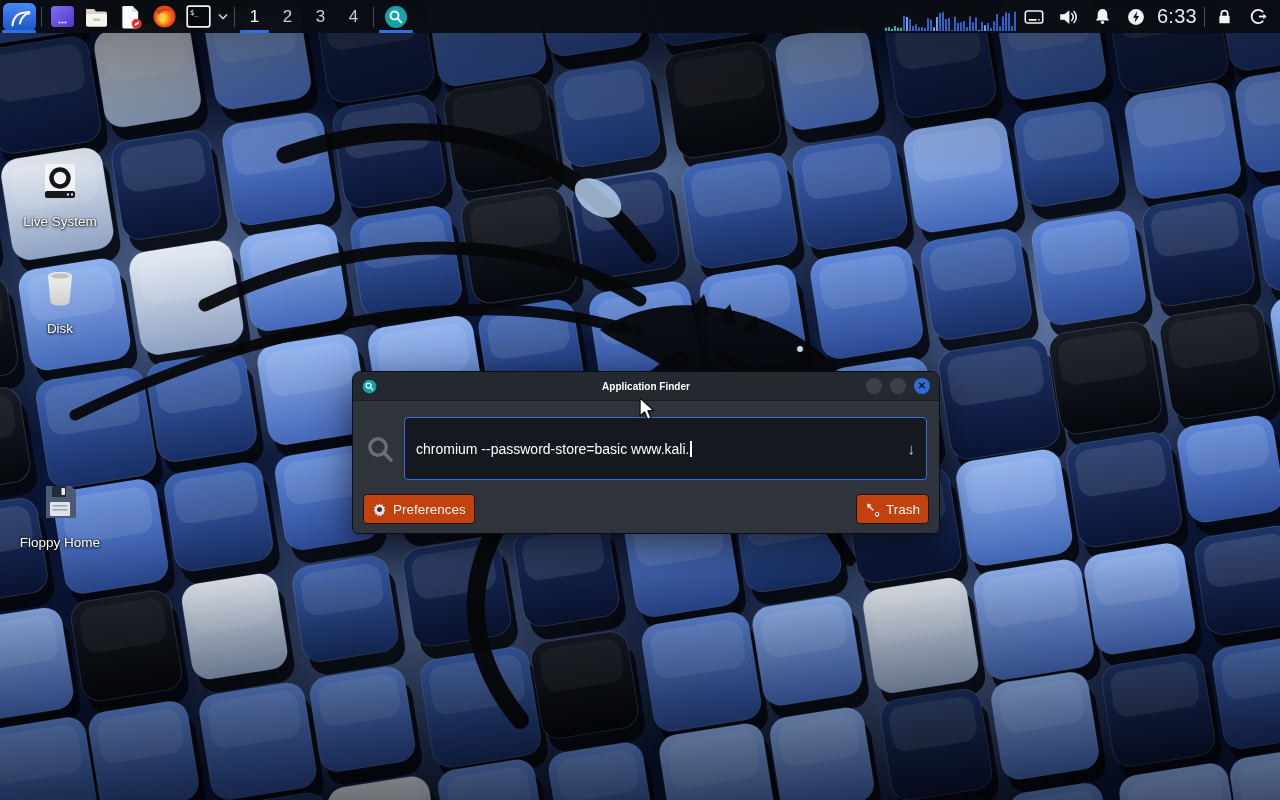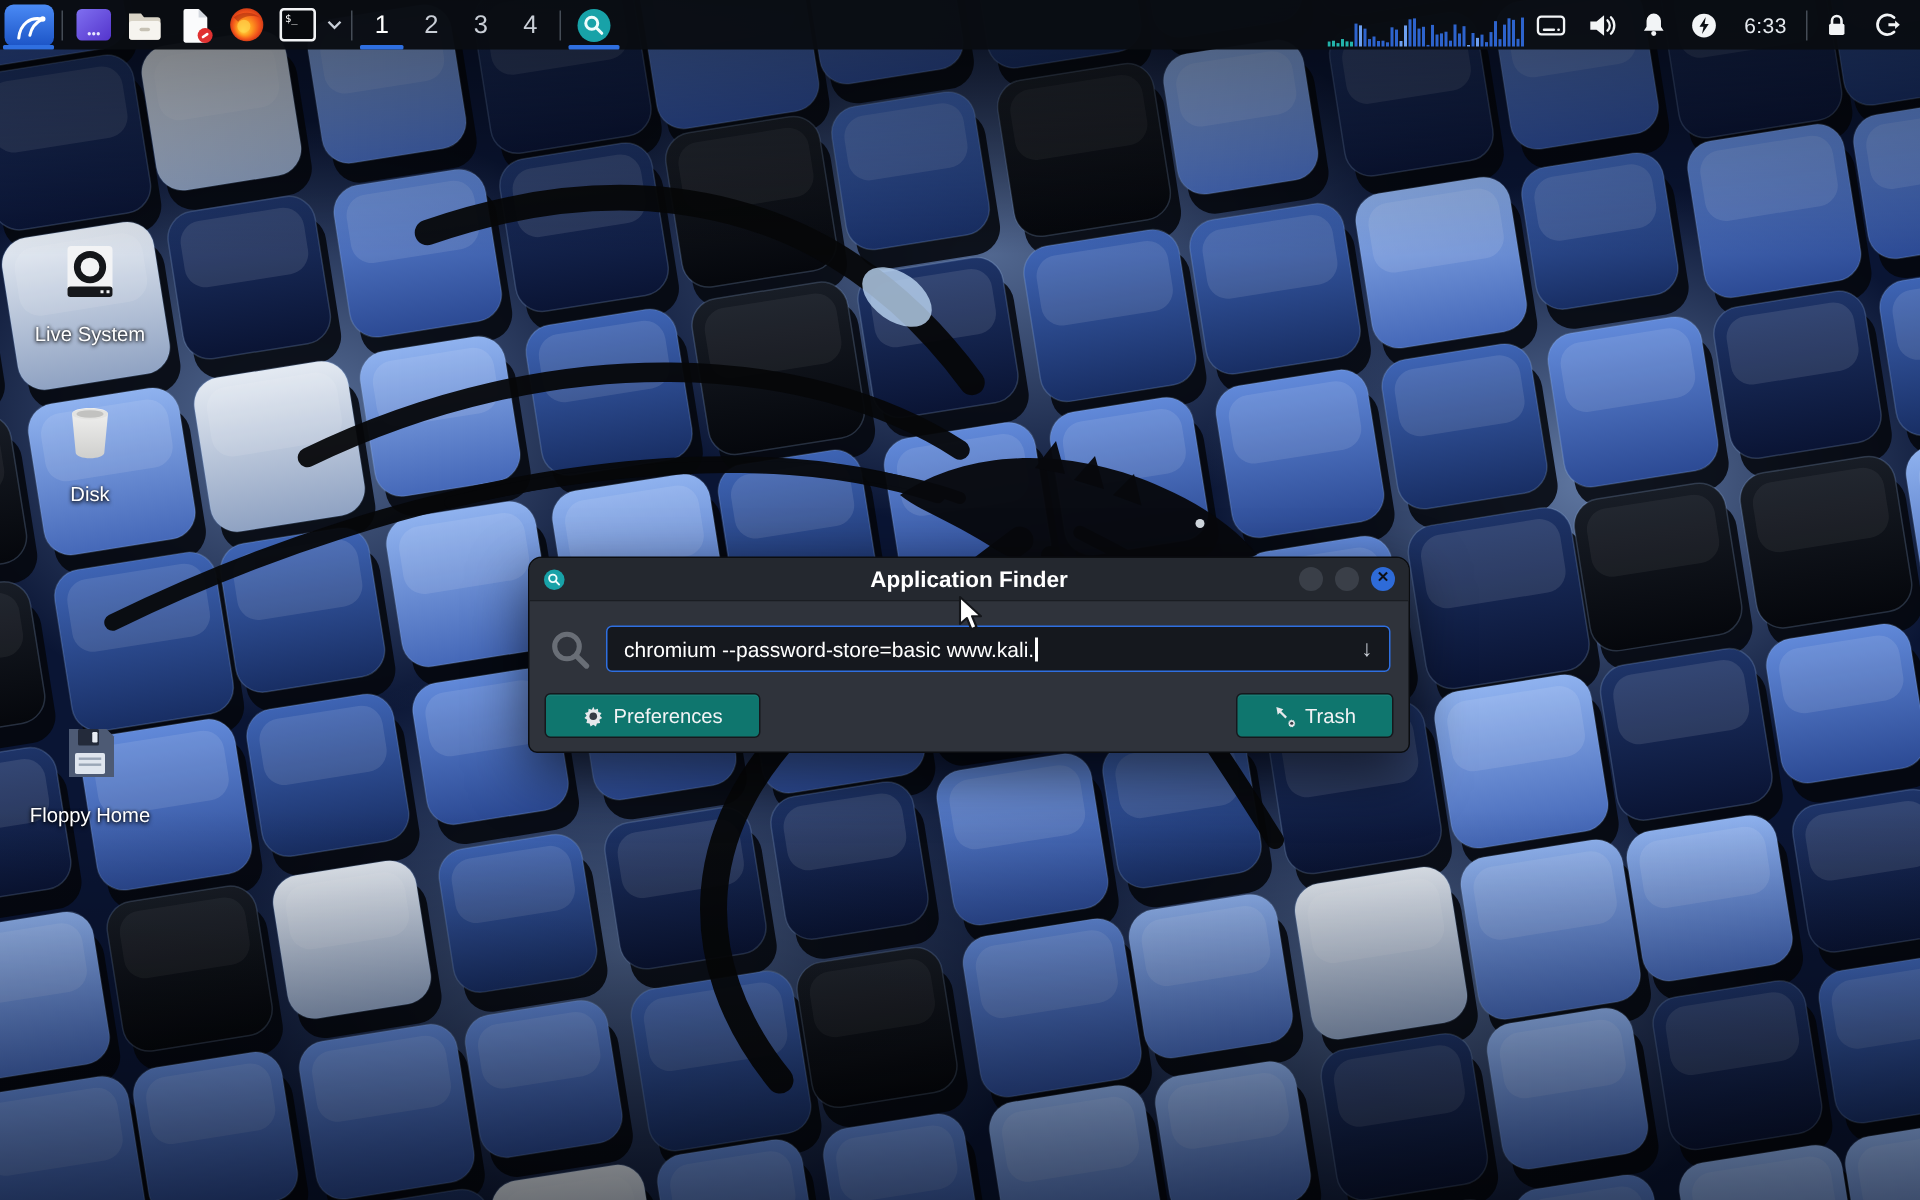--- a/index.html
+++ b/index.html
@@ -16,46 +16,46 @@
   .p-right{margin-left:auto;padding-right:4px;}
   .pitem{height:33px;display:flex;align-items:center;justify-content:center;position:relative;cursor:default;}
   .underline{position:absolute;left:2px;right:2px;bottom:0;height:3px;border-radius:1px;}
   .sep{width:1px;height:20px;background:#454c56;margin:0 3px;}
   .kali-tile{width:33px;height:28px;border-radius:6px;background:linear-gradient(180deg,#4a8af5,#1c54c6);
     display:flex;align-items:center;justify-content:center;}
   .ws-cell{width:33px;font-size:17px;color:#c9ced6;}
   .ws-cell.active{color:#fff;}
   .task-tile{width:38px;}
   .tray{width:34px;}
-  .clock{width:48px;font-size:14px;color:#e6eaef;justify-content:center;letter-spacing:.3px;}
+  .clock{width:48px;font-size:20px;color:#e6eaef;justify-content:center;letter-spacing:.3px;}
   .monitor{width:132px;}
 
   
   .dicon{position:absolute;left:10px;width:100px;text-align:center;z-index:10;cursor:default;}
   .dicon .dlabel{margin-top:9px;font-size:13.5px;color:#fff;text-shadow:0 1px 3px rgba(0,0,0,.95),0 0 2px rgba(0,0,0,.8);}
 
   
   .dialog{position:absolute;left:352px;top:371px;width:586px;z-index:60;background:#2f333b;
     border:1px solid #0b0d10;border-radius:9px 9px 6px 6px;box-shadow:0 14px 38px rgba(0,0,0,.6);}
   .titlebar{height:28px;background:#24282f;border-radius:8px 8px 0 0;display:flex;align-items:center;
     padding:0 9px;position:relative;border-bottom:1px solid #1a1d22;}
-  .tb-title{position:absolute;left:0;right:0;text-align:center;font-weight:bold;font-size:15px;color:#fff;pointer-events:none;}
+  .tb-title{position:absolute;left:0;right:0;text-align:center;font-weight:bold;font-size:10px;color:#fff;pointer-events:none;}
   .tb-btns{margin-left:auto;display:flex;gap:8px;z-index:2;}
   .tb-circle{width:16px;height:16px;border-radius:50%;background:#3a3f48;}
   .tb-close{width:16px;height:16px;border-radius:50%;background:#2e6bd8;display:flex;align-items:center;justify-content:center;
     color:#0e1116;font-size:10px;font-weight:bold;line-height:1;}
   .dbody{padding:16px 10px 9px;}
   .row1{display:flex;align-items:center;gap:9px;padding:0 2px;}
   .entry{flex:1;height:29px;background:#15181e;border:1.5px solid #2f6fe0;border-radius:4px;
-    display:flex;align-items:center;padding:0 11px;color:#fff;font-size:14px;cursor:text;}
+    display:flex;align-items:center;padding:16px 11px;color:#fff;font-size:14px;cursor:text;}
   .entry .etext{white-space:pre;}
   .caret{width:1.5px;height:16px;background:#fff;margin-left:1px;}
   .earrow{margin-left:auto;color:#c9ced6;font-size:15px;}
   .row2{display:flex;justify-content:space-between;margin-top:14px;}
-  .btn{height:28px;display:inline-flex;align-items:center;gap:6px;padding:0 24px;background:#0f766e;
+  .btn{height:28px;display:inline-flex;align-items:center;gap:6px;padding:0 8px;background:#c2410c;
     border:1px solid #16181d;border-radius:4px;color:#f2f3f5;font-size:13.5px;
     box-shadow:inset 0 1px 0 rgba(255,255,255,.05);cursor:default;}
 
   .cursor{position:absolute;left:638px;top:397px;z-index:100;pointer-events:none;}
 </style>
 </head>
 <body>
 
 <div class="stage">
 

